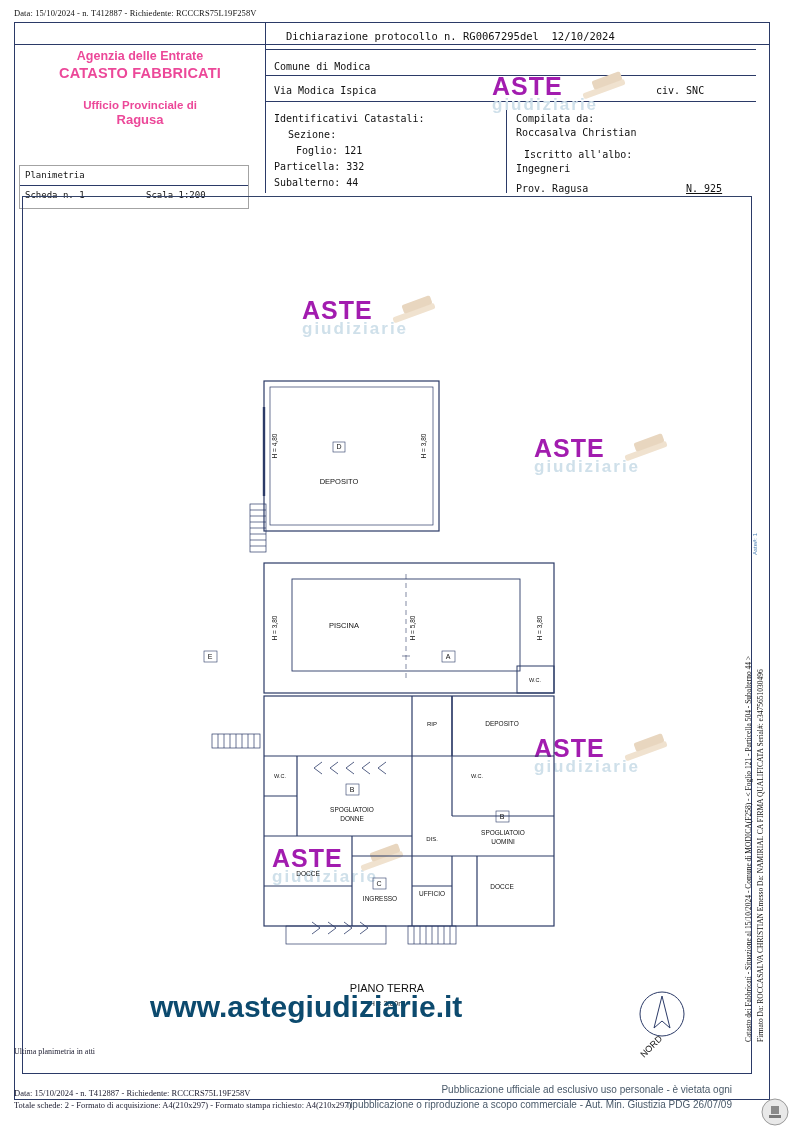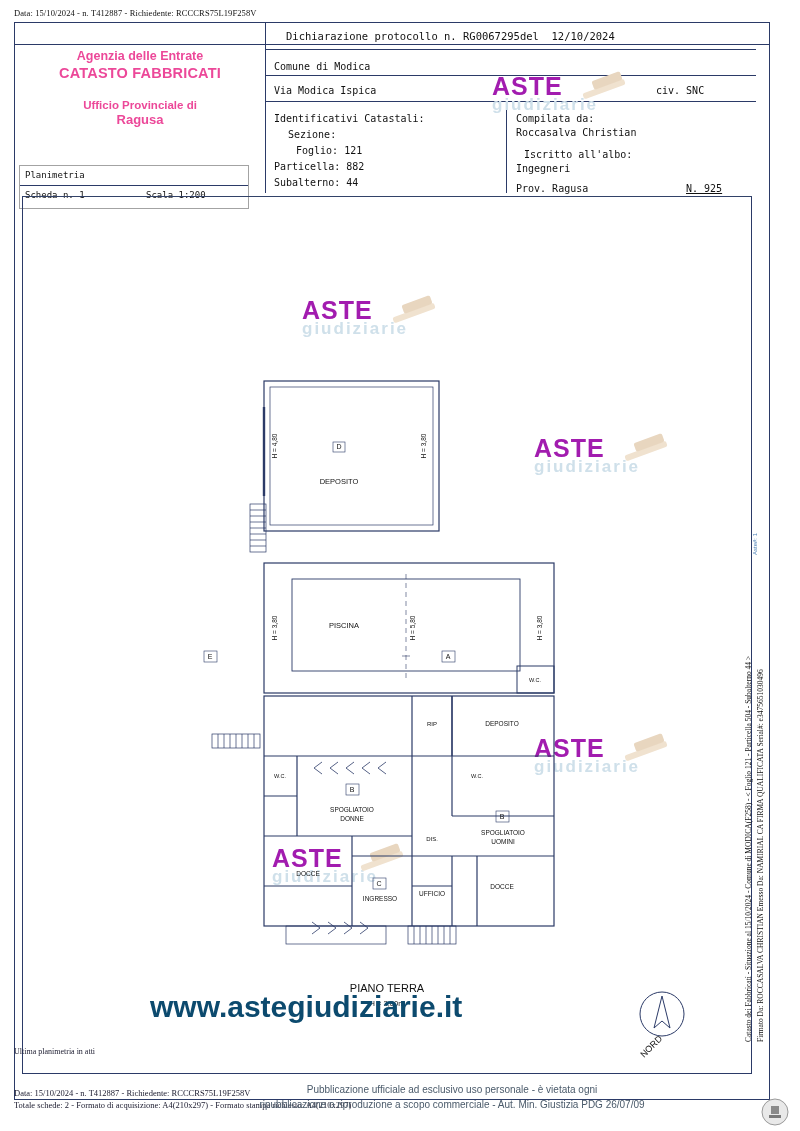--- a/index.html
+++ b/index.html
@@ -110,21 +110,21 @@
   }
 
   
   .plan{position:absolute;left:22px;top:196px;width:730px;height:878px;}
   .bl2{position:absolute;left:14px;top:1088px;font-size:8.5px;font-family:"Liberation Serif",serif;}
   .bl3{position:absolute;left:14px;top:1100px;font-size:8.5px;font-family:"Liberation Serif",serif;}
   .ultima{position:absolute;left:14px;top:1047px;font-size:8px;font-family:"Liberation Serif",serif;}
 
   .notice{
     position:absolute;left:172px;top:1082px;width:560px;
-    text-align:center;font-size:10px;color:#4a5a6a;line-height:15px;
+    text-align:right;font-size:10px;color:#4a5a6a;line-height:15px;
     font-family:"Liberation Sans",sans-serif;
   }
 
   
   .vert{
     position:absolute;
     transform-origin:0 0;
     transform:rotate(-90deg);
     white-space:nowrap;
     font-size:7.5px;
@@ -182,21 +182,21 @@
       <span>RG0067295</span><span>del</span>
       &nbsp;<span>12/10/2024</span>
     </div>
     <div class="t2">Comune di Modica</div>
     <div class="t3">Via Modica Ispica</div>
     <div class="t3civ">civ. SNC</div>
 
     <div class="t4">Identificativi Catastali:</div>
     <div class="t5">Sezione:</div>
     <div class="t6">Foglio: 121</div>
-    <div class="t7">Particella: 882</div>
+    <div class="t7">Particella: 332</div>
     <div class="t8">Subalterno: 44</div>
 
     <div class="r1">Compilata da:</div>
     <div class="r2">Roccasalva Christian</div>
     <div class="r3">Iscritto all'albo:</div>
     <div class="r4">Ingegneri</div>
     <div class="r5">Prov. Ragusa</div>
     <div class="r6">N. 925</div>
   </div>
 

